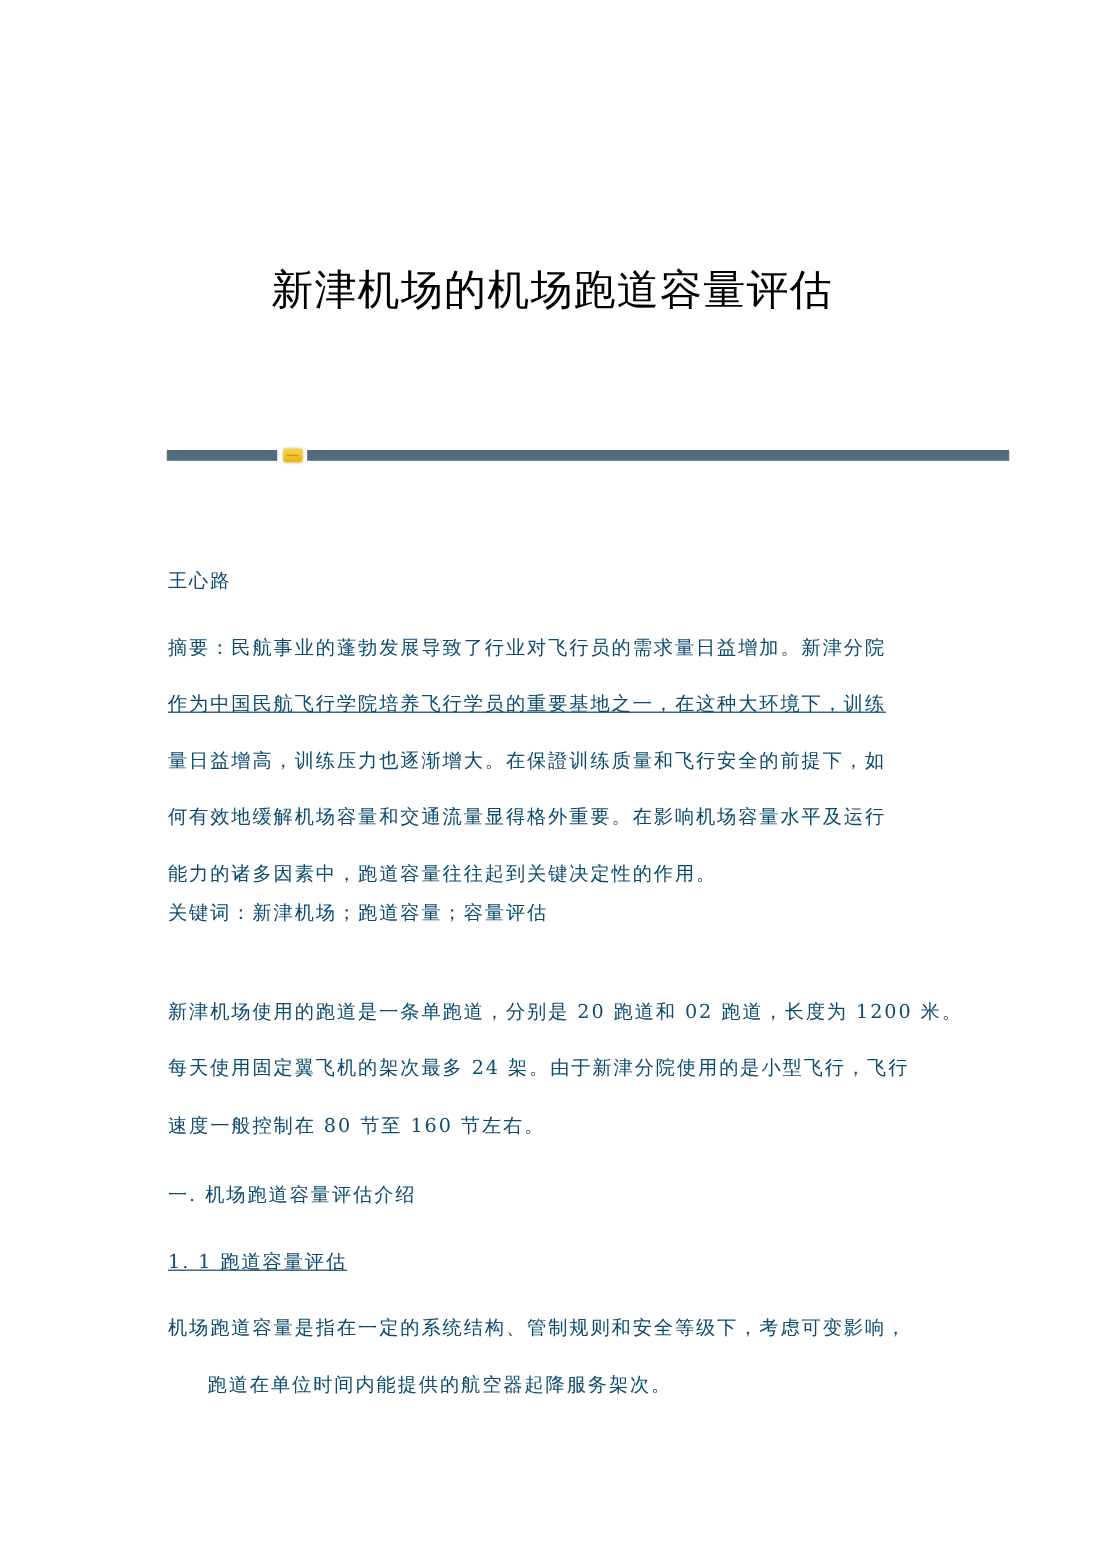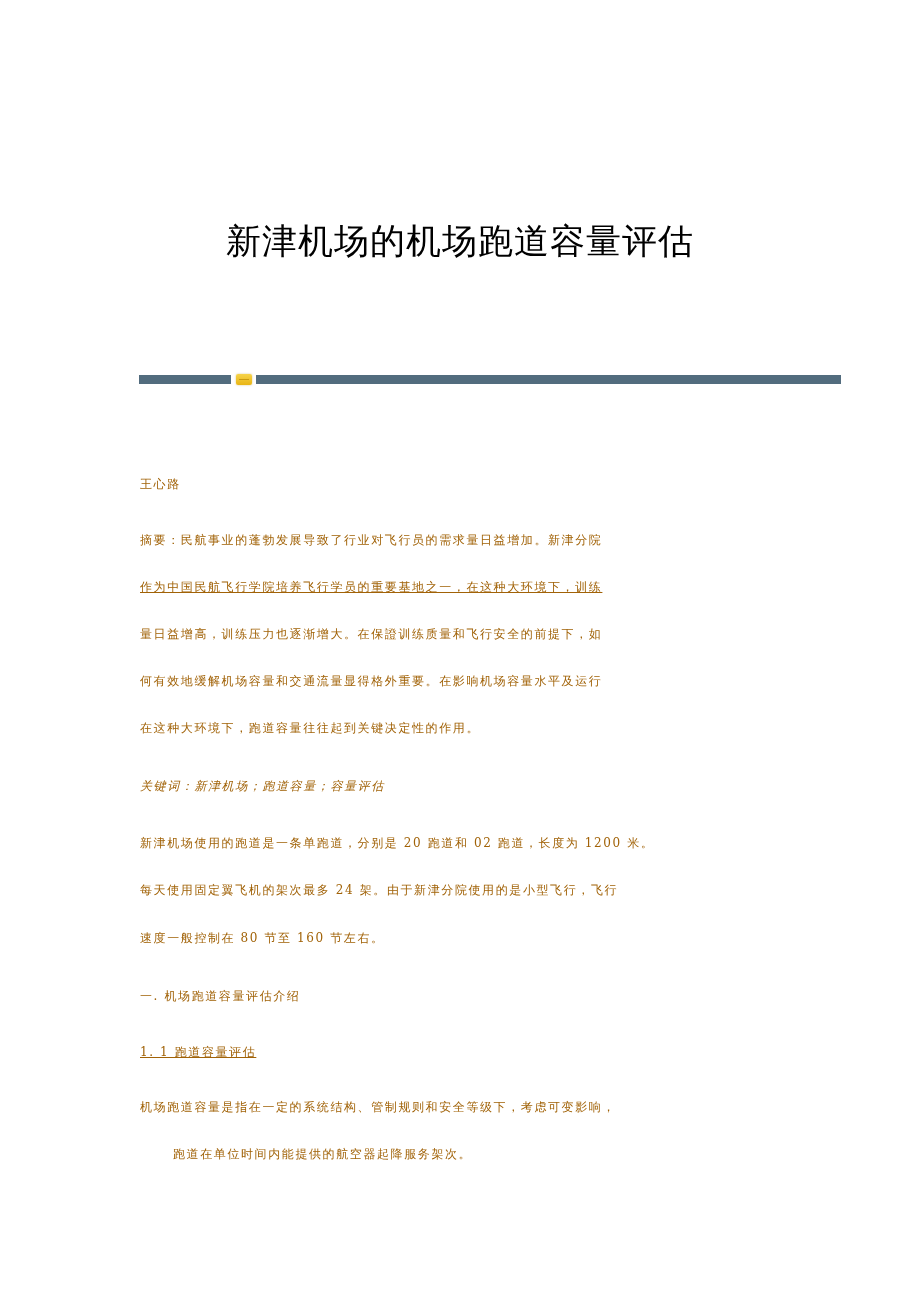--- a/index.html
+++ b/index.html
@@ -6,41 +6,41 @@
   body { width:920px; height:1302px; position:relative; overflow:hidden;
          font-family:"DejaVu Serif", "Liberation Serif", serif; color:#111; }
   .title { position:absolute; left:0; width:920px; top:218px; text-align:center;
            font-size:35px; letter-spacing:1px; color:#000; font-family:"DejaVu Sans","Liberation Sans",sans-serif; }
   .rule-left { position:absolute; left:139px; top:375px; width:92px; height:9px; background:#526c7e; }
   .rule-gem { position:absolute; left:236px; top:374px; width:16px; height:11px;
               background:linear-gradient(#f6d34a,#e9b514); border-radius:2px;
               box-shadow:0 0 2px rgba(180,140,0,0.5); }
   .rule-gem::after { content:""; position:absolute; left:3px; right:3px; top:5px; height:1px; background:#c99a10; }
   .rule-right { position:absolute; left:256px; top:375px; width:585px; height:9px; background:#526c7e; }
-  .p { position:absolute; left:140px; font-size:12px; line-height:20px; white-space:nowrap; color:#a16207; letter-spacing:1.6px; }
+  .p { position:absolute; left:140px; font-size:16px; line-height:20px; white-space:nowrap; color:#0c4a6e; letter-spacing:1.6px; }
 </style>
 </head>
 <body>
 
 <div>
   <h1 class="title" style="margin:0;font-weight:normal;">新津机场的机场跑道容量评估</h1>
 
   <div class="rule-left"></div>
   <div class="rule-gem"></div>
   <div class="rule-right"></div>
 
   <div class="p" style="top:474px;">王心路</div>
 
   <div class="p" style="top:530px;">摘要：民航事业的蓬勃发展导致了行业对飞行员的需求量日益增加。新津分院</div>
   <div class="p" style="top:577px;text-decoration:underline;">作为中国民航飞行学院培养飞行学员的重要基地之一，在这种大环境下，训练</div>
   <div class="p" style="top:624px;">量日益增高，训练压力也逐渐增大。在保證训练质量和飞行安全的前提下，如</div>
   <div class="p" style="top:671px;">何有效地缓解机场容量和交通流量显得格外重要。在影响机场容量水平及运行</div>
-  <div class="p" style="top:718px;">在这种大环境下，跑道容量往往起到关键决定性的作用。</div>
+  <div class="p" style="top:718px;">能力的诸多因素中，跑道容量往往起到关键决定性的作用。</div>
 
-  <div class="p" style="top:776px;font-style:italic;">关键词：新津机场；跑道容量；容量评估</div>
+  <div class="p" style="top:751px;">关键词：新津机场；跑道容量；容量评估</div>
 
   <div class="p" style="top:833px;">新津机场使用的跑道是一条单跑道，分别是 20 跑道和 02 跑道，长度为 1200 米。</div>
   <div class="p" style="top:880px;">每天使用固定翼飞机的架次最多 24 架。由于新津分院使用的是小型飞行，飞行</div>
   <div class="p" style="top:928px;">速度一般控制在 80 节至 160 节左右。</div>
 
   <div class="p" style="top:986px;">一. 机场跑道容量评估介绍</div>
   <div class="p" style="top:1042px;text-decoration:underline;">1. 1 跑道容量评估</div>
 
   <div class="p" style="top:1097px;">机场跑道容量是指在一定的系统结构、管制规则和安全等级下，考虑可变影响，</div>
   <div class="p" style="top:1144px;margin-left:33px;">跑道在单位时间内能提供的航空器起降服务架次。</div>

